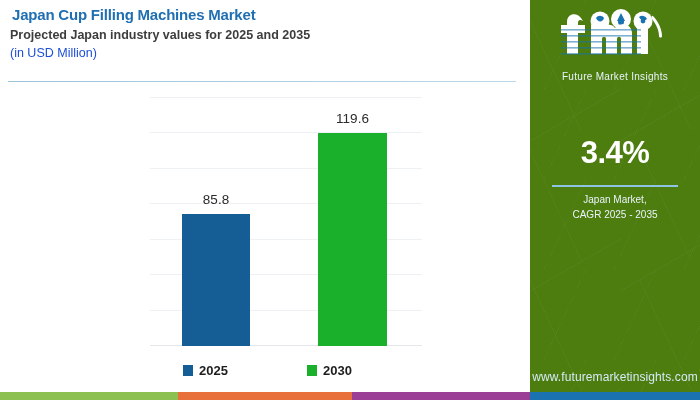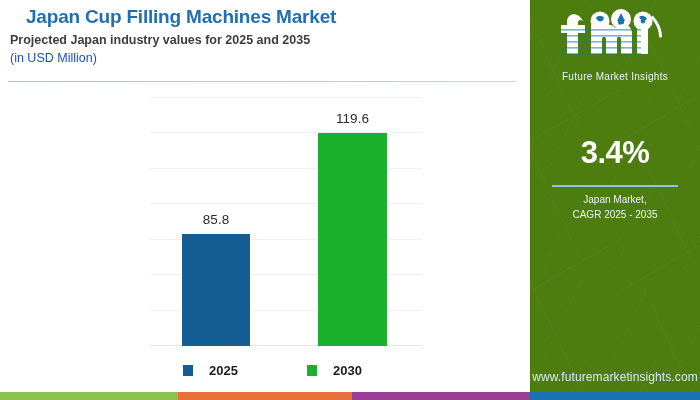--- a/index.html
+++ b/index.html
@@ -29,26 +29,26 @@
     background: #ffffff;
   }
 
   .header {
     position: absolute;
     left: 10px;
     top: 6px;
     width: 500px;
   }
   .chart-title {
-    font-size: 19px;
+    font-size: 15px;
     font-weight: bold;
     color: #1f6fb2;
     letter-spacing: -0.2px;
     line-height: 1.15;
-    margin: 0 0 3px 16px;
+    margin: 0 0 3px 2px;
     white-space: nowrap;
   }
   .chart-subtitle {
     font-size: 12.5px;
     color: #3d3d3d;
     line-height: 1.45;
     margin: 0;
     white-space: nowrap;
     font-weight: bold;
   }
@@ -118,21 +118,21 @@
   .legend {
     position: absolute;
     left: 150px;
     top: 363px;
     width: 272px;
     display: flex;
   }
   .legend-item {
     display: flex;
     align-items: center;
-    gap: 16px;
+    gap: 6px;
   }
   .legend-item.first { width: 136px; padding-left: 33px; box-sizing: border-box; }
   .legend-item.second { width: 136px; padding-left: 21px; box-sizing: border-box; }
   .legend-swatch {
     width: 10px;
     height: 11px;
     flex: none;
   }
   .legend-label {
     font-size: 13px;
@@ -245,21 +245,21 @@
     <div class="plot">
       <div class="gridline" style="top:0px;"></div>
       <div class="gridline" style="top:35px;"></div>
       <div class="gridline" style="top:71px;"></div>
       <div class="gridline" style="top:106px;"></div>
       <div class="gridline" style="top:142px;"></div>
       <div class="gridline" style="top:177px;"></div>
       <div class="gridline" style="top:213px;"></div>
       <div class="baseline"></div>
 
-      <div class="bar bar-2025" style="height: 112px; background: rgb(21, 94, 149);">
+      <div class="bar bar-2025" style="height: 132px; background: rgb(21, 94, 149);">
         <span class="bar-value">85.8</span>
       </div>
 
       <div class="bar bar-2035" style="height: 212.717px; background: rgb(27, 176, 44);">
         <span class="bar-value">119.6</span>
       </div>
     </div>
 
     <div class="legend">
       <div class="legend-item first">

